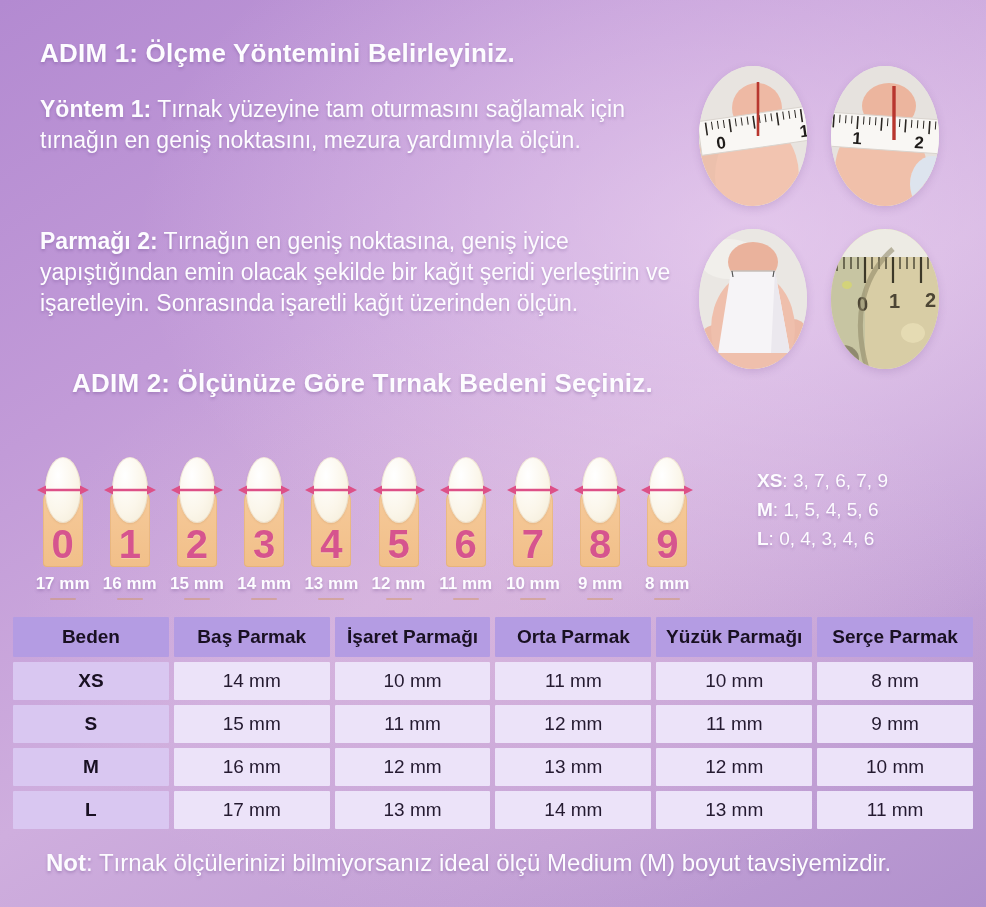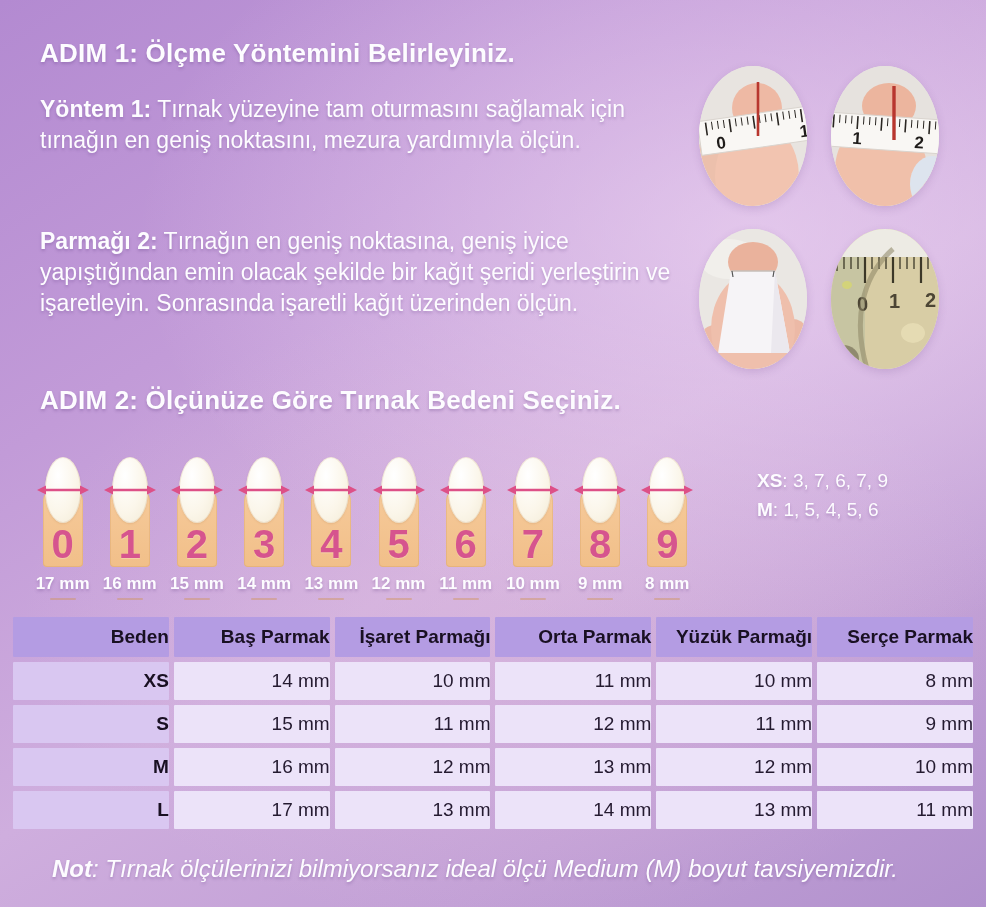--- a/index.html
+++ b/index.html
@@ -11,21 +11,21 @@
       radial-gradient(50% 35% at 52% 68%, rgba(231,195,223,.40) 0%, rgba(231,195,223,0) 100%),
       linear-gradient(148deg,#b38ad1 0%,#c29bd8 30%,#cfaede 55%,#c2a0d6 78%,#b191cd 100%);
     position:relative;
   }
   .white-txt{color:#fdfcff;text-shadow:0 2px 3px rgba(96,58,130,.30);}
   .step-title{
     position:absolute;left:40px;margin:0;
     font-size:26px;font-weight:bold;letter-spacing:.2px;
   }
   #step1-title{top:38px;text-align:center;}
-  #step2-title{top:385px;}
+  #step2-title{top:368px;margin-left:32px;}
   .method{
     position:absolute;left:40px;margin:0;
     font-size:23px;line-height:31px;font-weight:400;
   }
   #method1{top:94px;width:630px;}
   #method2{top:226px;width:660px;}
   .method b{font-weight:bold;}
 
   
   .photos-grid{
@@ -85,36 +85,36 @@
     font-size:19px;line-height:29px;
   }
   .sizes-list b{font-weight:bold;}
 
   
   .size-table{
     position:absolute;left:8px;top:612px;width:970px;
     border-collapse:separate;border-spacing:5px;table-layout:fixed;
   }
   .size-table th,.size-table td{
-    text-align:right;vertical-align:middle;padding:0;
+    text-align:center;vertical-align:middle;padding:0;
     border-radius:1px;
   }
   .size-table thead th{
     background:#b49ce3;color:#191022;font-size:19px;font-weight:bold;height:40px;
   }
   .size-table tbody th{
     background:#d9c7f1;color:#191022;font-size:19px;font-weight:bold;height:38px;
   }
   .size-table tbody td{
     background:#ece3f9;color:#241a30;font-size:19px;font-weight:400;height:38px;
   }
 
   .note{
-    position:absolute;left:40px;top:843px;margin:12px;
-    font-size:24px;font-weight:400;font-style:italic;
+    position:absolute;left:40px;top:843px;margin:6px;
+    font-size:24px;font-weight:400;
   }
   .note b{font-weight:bold;}
 </style>
 </head>
 <body>
 
 <h1 class="step-title white-txt" id="step1-title">ADIM 1: Ölçme Yöntemini Belirleyiniz.</h1>
 
 <p class="method white-txt" id="method1"><b>Yöntem 1:</b> <span>Tırnak yüzeyine tam oturmasını sağlamak için tırnağın en geniş noktasını, mezura yardımıyla ölçün.</span></p>
 
@@ -323,20 +323,21 @@
         <polygon points="52,7 43,2.4 43,11.6" fill="#dd5087"></polygon>
       </svg>
     <div class="nail-number">9</div>
     <div class="mm-label white-txt">8 mm</div>
   </div>
 </div>
 
 <div class="sizes-list white-txt">
   <div><b>XS</b><span>: </span><span>3, 7, 6, 7, 9</span></div>
   <div><b>M</b><span>: </span><span>1, 5, 4, 5, 6</span></div>
+  <div><b>L</b><span>: </span><span>0, 4, 3, 4, 6</span></div>
 </div>
 
 <table class="size-table">
   <thead>
     <tr>
       <th>Beden</th>
       <th>Baş Parmak</th>
       <th>İşaret Parmağı</th>
       <th>Orta Parmak</th>
       <th>Yüzük Parmağı</th>

